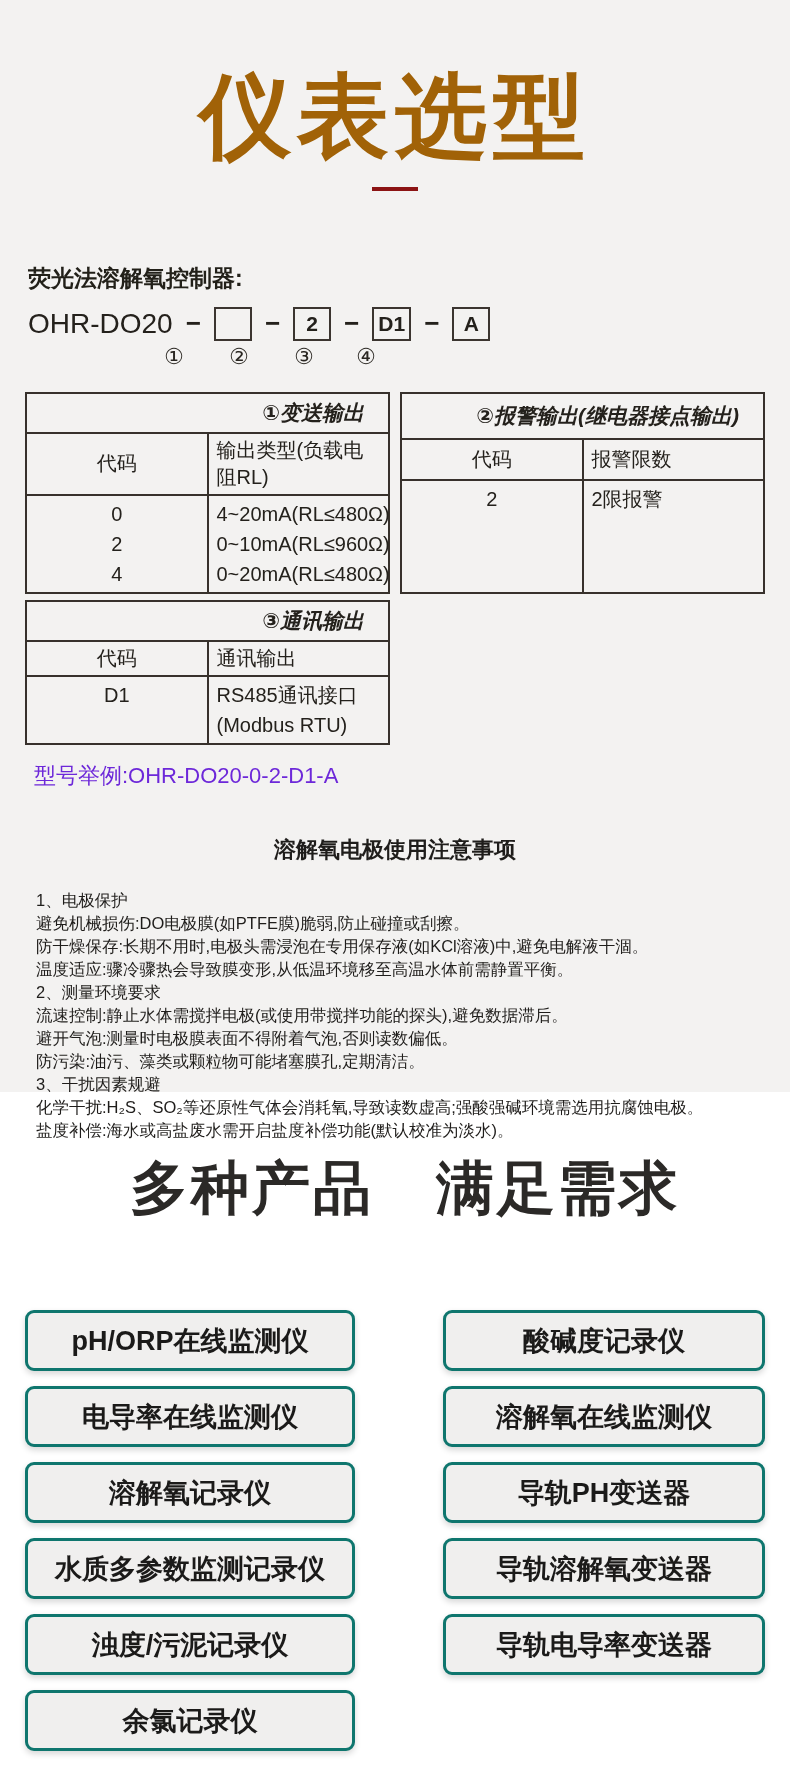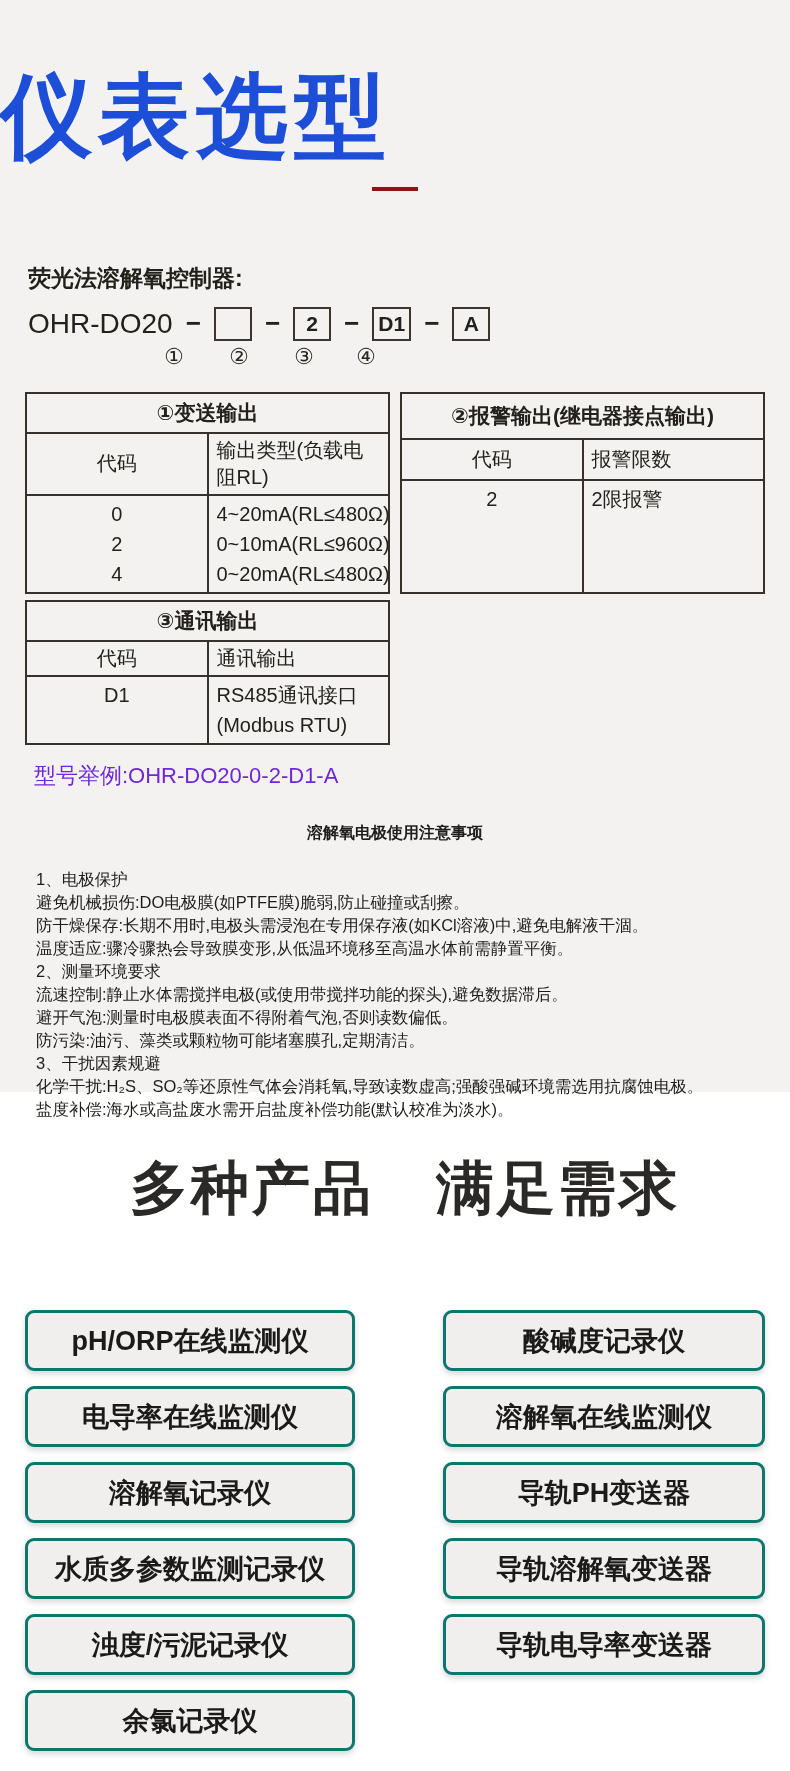--- a/index.html
+++ b/index.html
@@ -1,41 +1,41 @@
 <!DOCTYPE html>
 <html><head>
 <meta charset="utf-8">
 <style>
   html,body{margin:0;padding:0;}
   body{font-family:"Liberation Sans","DejaVu Sans",sans-serif;}
   .page{width:790px;height:1771px;position:relative;overflow:hidden;background:#ffffff;color:#262422;}
   .top{background:#f3f2f1;height:1092px;box-sizing:border-box;padding-top:68px;}
-  .page-title{font-size:92px;font-weight:900;color:#1d4ed8;letter-spacing:6px;line-height:1.05;}
+  .page-title{text-align:center;font-size:92px;font-weight:900;color:#a16207;letter-spacing:6px;line-height:1.05;}
   .accent-bar{width:46px;height:4px;background:#8c1414;margin:22px auto 0 auto;}
   .selector-heading{margin:72px 0 0 28px;font-size:23px;font-weight:700;color:#222019;}
   .model-row{display:flex;align-items:center;margin:10px 0 0 28px;height:40px;}
   .model-prefix{font-size:28px;font-weight:400;letter-spacing:0px;color:#24211c;}
   .mdash{font-size:26px;font-weight:700;margin:0 13px;color:#24211c;}
   .mbox{min-width:38px;height:34px;border:2px solid #3b3530;display:inline-flex;align-items:center;justify-content:center;font-size:21px;font-weight:600;box-sizing:border-box;padding:0 4px;color:#24211c;background:transparent;}
   .circles{position:relative;height:28px;margin-left:28px;}
   .circ{position:absolute;top:0;font-size:22px;color:#2a2722;}
   .c1{left:136px;} .c2{left:201px;} .c3{left:266px;} .c4{left:328px;}
   .tables{display:grid;grid-template-columns:1fr 1fr;column-gap:10px;row-gap:6px;padding:0 25px;margin-top:20px;}
   table{border-collapse:collapse;width:100%;table-layout:fixed;}
   th,td{border:2px solid #37312c;color:#24211c;}
-  th{font-size:21px;font-weight:700;text-align:center;padding:5px 0;height:26px;}
+  th{font-size:21px;font-weight:700;text-align:right;padding:5px 24px;height:26px;font-style:italic;}
   .col-code{width:56px;border-radius:10px;}
   td{font-size:20px;padding:3px 8px;vertical-align:top;}
   .code-cell{text-align:center;}
   .pre{white-space:pre-line;line-height:30px;}
   .t-top td.tall{height:88px;}
   .t-bot td.tall{height:50px;}
   .sub td{height:26px;vertical-align:middle;}
   .example{margin:16px 0 0 34px;font-size:22px;font-weight:500;color:#6d28d9;}
-  .notes-title{text-align:center;font-size:16px;font-weight:700;margin-top:32px;color:#1f1d1b;}
+  .notes-title{text-align:center;font-size:22px;font-weight:700;margin-top:44px;color:#1f1d1b;}
   .notes{padding:4px 28px 0 36px;margin-top:20px;}
   .note-line{font-size:16.5px;line-height:23px;color:#1f1d1b;}
   .bottom{background:#ffffff;height:679px;box-sizing:border-box;padding-top:58px;}
   .products-title{display:flex;justify-content:center;gap:62px;font-size:58px;font-weight:800;color:#2b2927;letter-spacing:3px;padding-left:20px;}
   .products{display:grid;grid-template-columns:330px 322px;justify-content:space-between;row-gap:15px;padding:0 25px;margin-top:82px;}
   .pbtn{height:55px;border-radius:9px;background:#f0efee;border:3px solid #0f766e;box-shadow:0 3px 6px rgba(0,0,0,0.16);display:flex;align-items:center;justify-content:center;font-size:27px;font-weight:600;color:#1b1a19;cursor:pointer;}
 </style>
 </head>
 <body>
 

